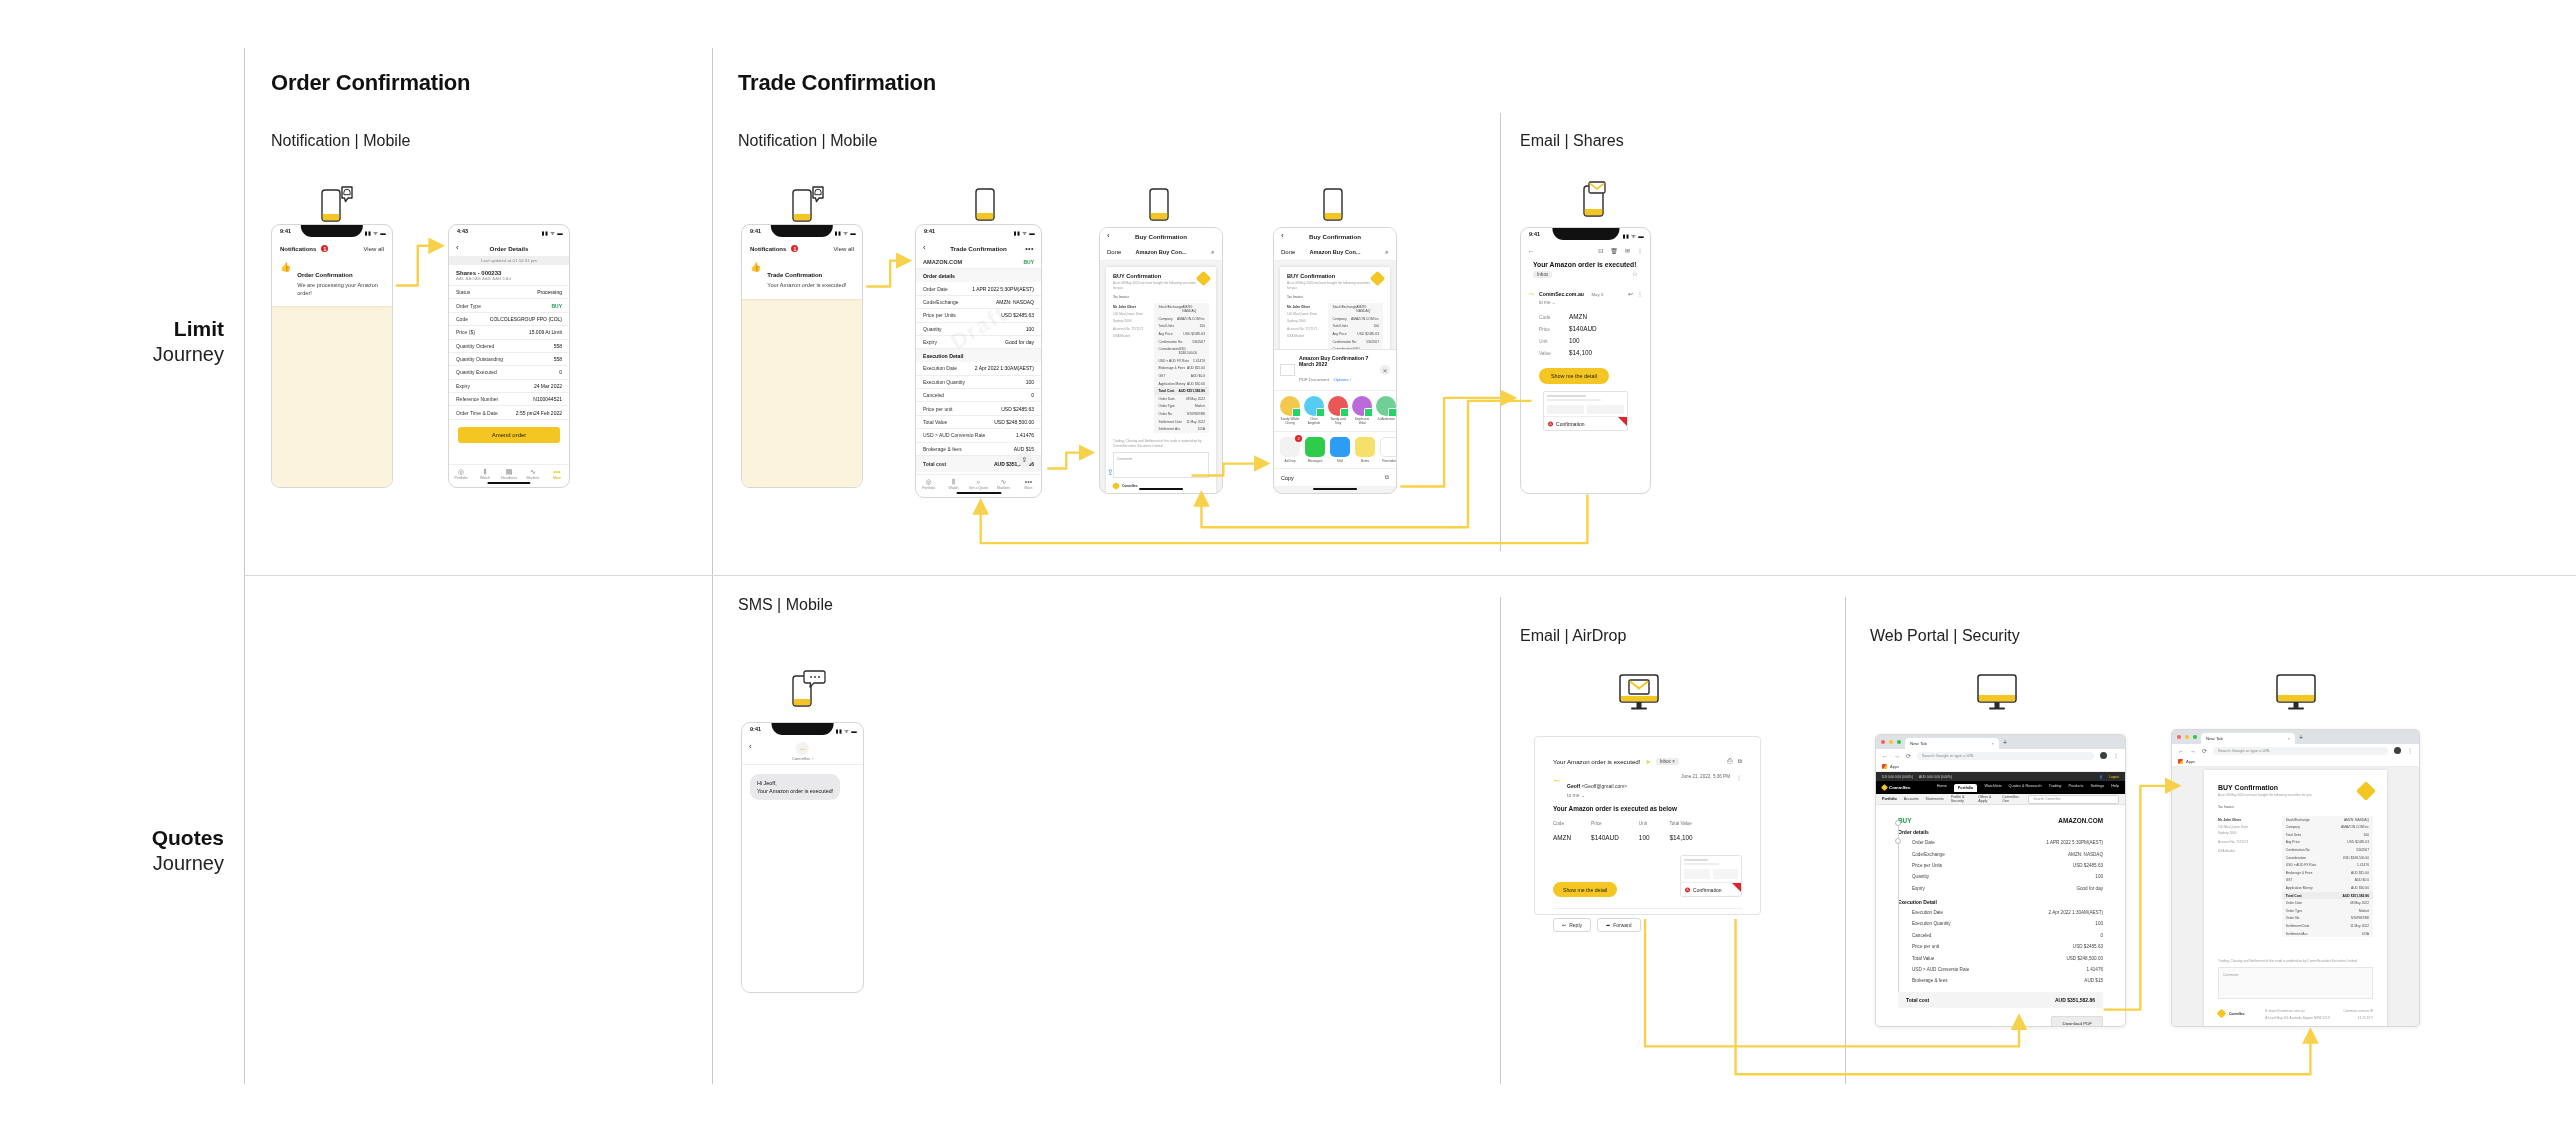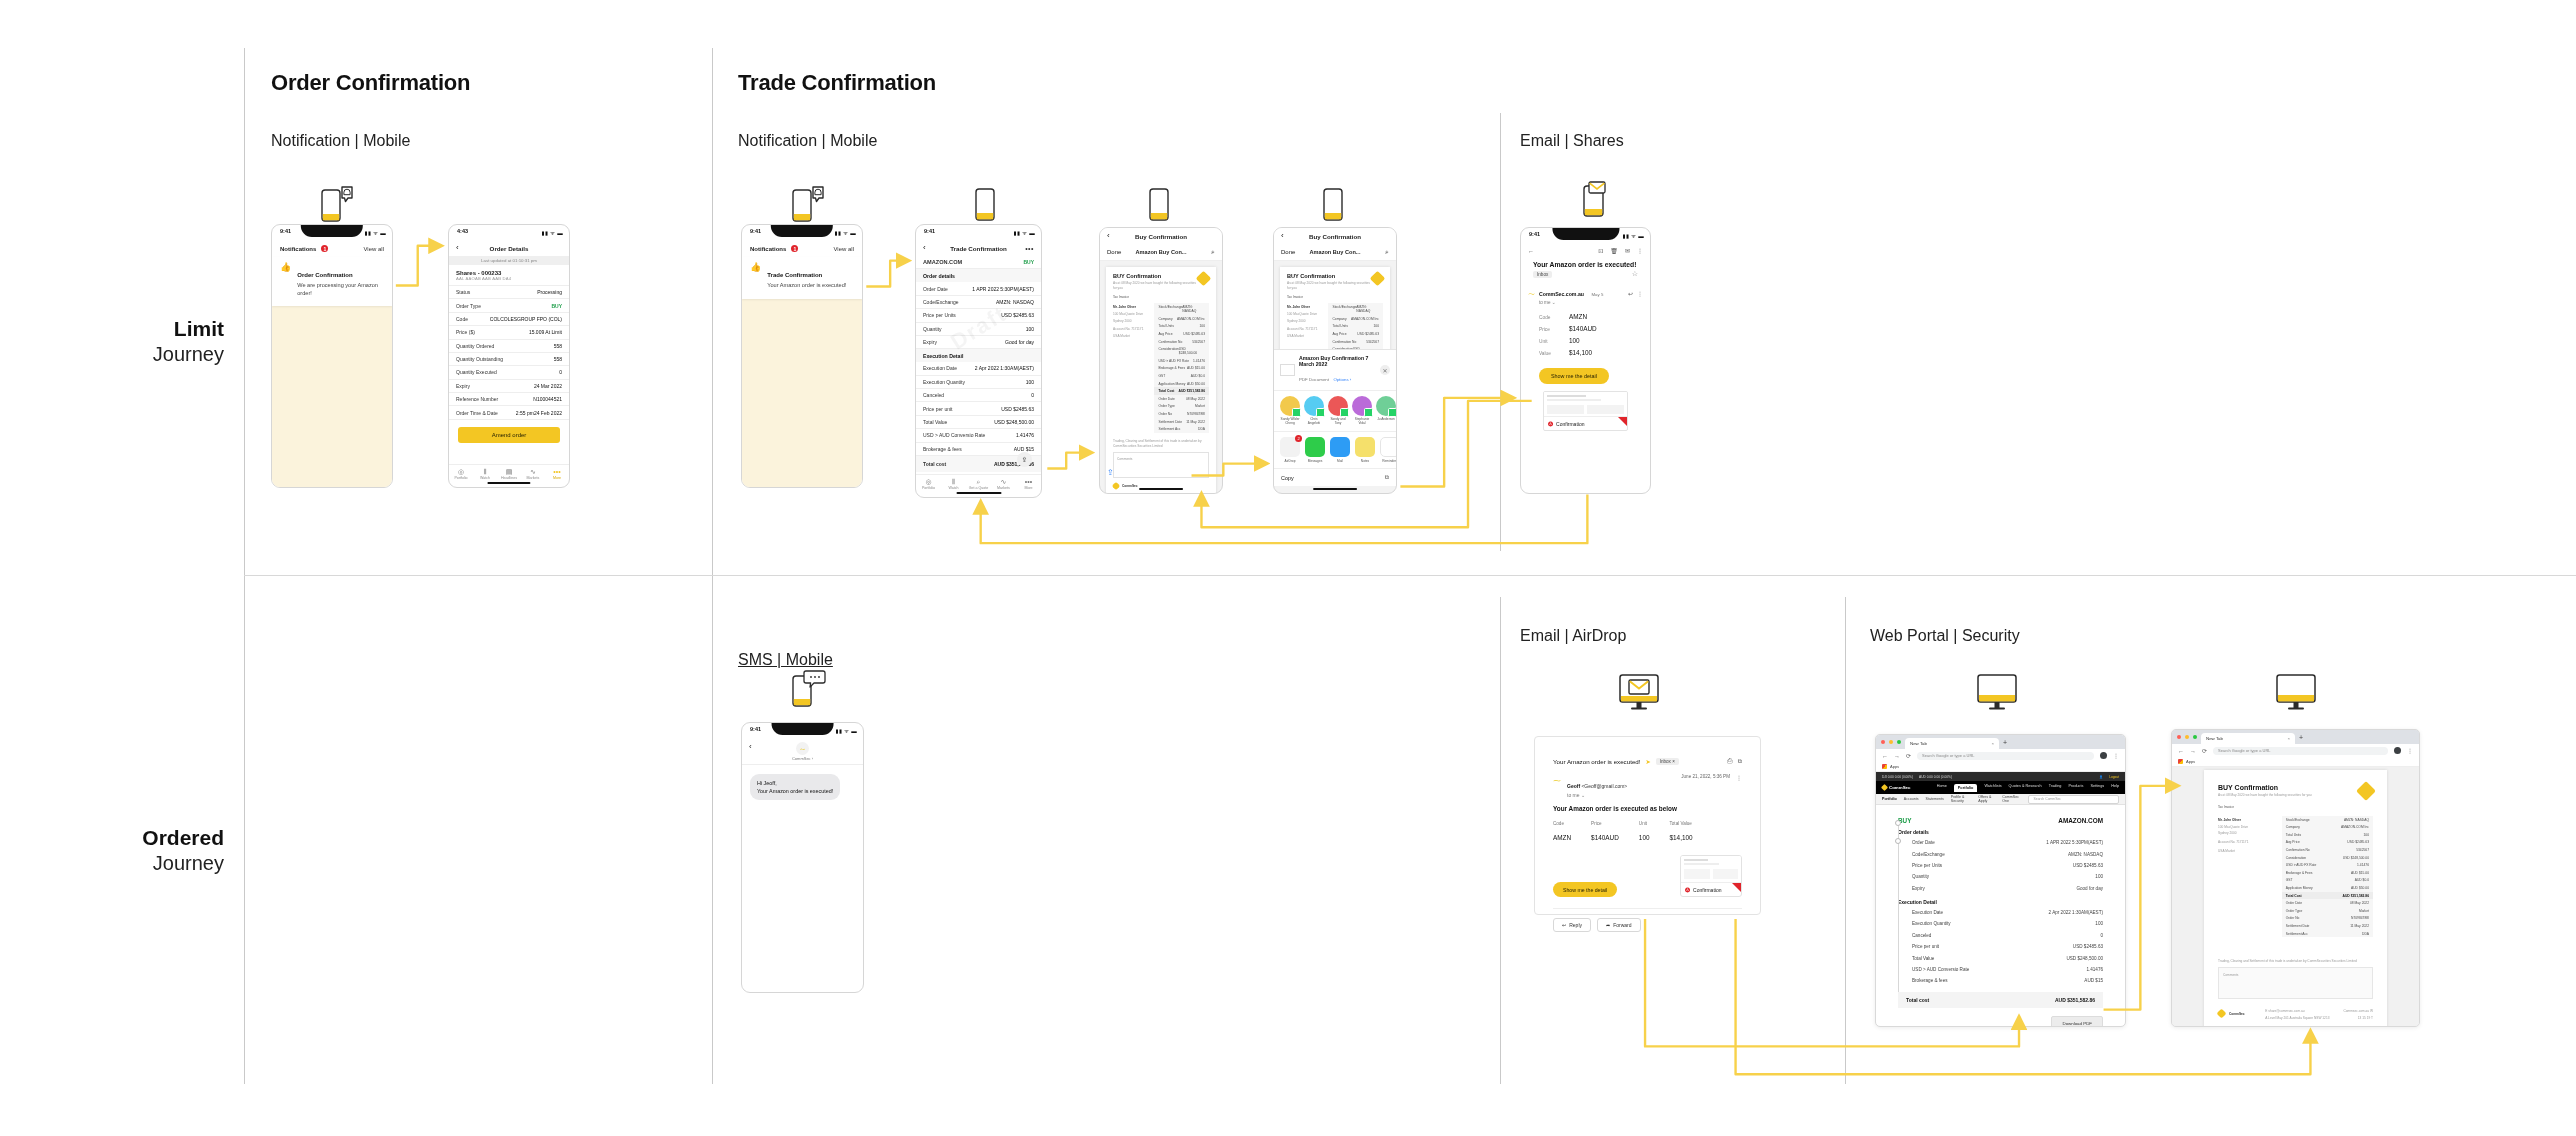--- a/index.html
+++ b/index.html
@@ -209,31 +209,31 @@
   <div class="vrule" style="left:1500px; top:113px; height:438px;"></div>
   <div class="vrule" style="left:1500px; top:597px; height:487px;"></div>
   <div class="vrule" style="left:1845px; top:597px; height:487px;"></div>
   <div class="hrule" style="left:244px; top:575px; width:2332px;"></div>
 
   <div class="journey-label" style="left:60px; top:316px; width:164px;">
     <span class="j1">Limit</span>
     <span class="j2">Journey</span>
   </div>
   <div class="journey-label" style="left:60px; top:825px; width:164px;">
-    <span class="j1">Ordered</span>
+    <span class="j1">Quotes</span>
     <span class="j2">Journey</span>
   </div>
 
   <div class="section-title" style="left:271px; top:70px;">Order Confirmation</div>
   <div class="section-title" style="left:738px; top:70px;">Trade Confirmation</div>
 
   <div class="channel-label" style="left:271px; top:132px;">Notification | Mobile</div>
   <div class="channel-label" style="left:738px; top:132px;">Notification | Mobile</div>
   <div class="channel-label" style="left:1520px; top:132px;">Email | Shares</div>
-  <div class="channel-label" style="left:738px; top:651px;text-decoration:underline;">SMS | Mobile</div>
+  <div class="channel-label" style="left:738px; top:596px;">SMS | Mobile</div>
   <div class="channel-label" style="left:1520px; top:627px;">Email | AirDrop</div>
   <div class="channel-label" style="left:1870px; top:627px;">Web Portal | Security</div>
 
   <div class="devicon" style="left:320px; top:184px;">
     <svg width="36" height="40" viewBox="0 0 36 40">
       <rect x="2" y="6" width="18" height="31" rx="3" fill="#fff" stroke="#2b2b2b" stroke-width="1.4"></rect>
       <rect x="2.8" y="30" width="16.4" height="6.3" fill="#f3c623"></rect>
       <path d="M22 3 l10 0 0 11 -4 0 -2.5 3.5 -1 -3.5 -2.5 0z" fill="#fff" stroke="#2b2b2b" stroke-width="1.4" stroke-linejoin="round"></path>
       <path d="M27 5.2 a3.1 3.1 0 0 1 3.1 3.1 v2.4 h-6.2 v-2.4 a3.1 3.1 0 0 1 3.1-3.1z" fill="none" stroke="#2b2b2b" stroke-width="1"></path>
     </svg>

